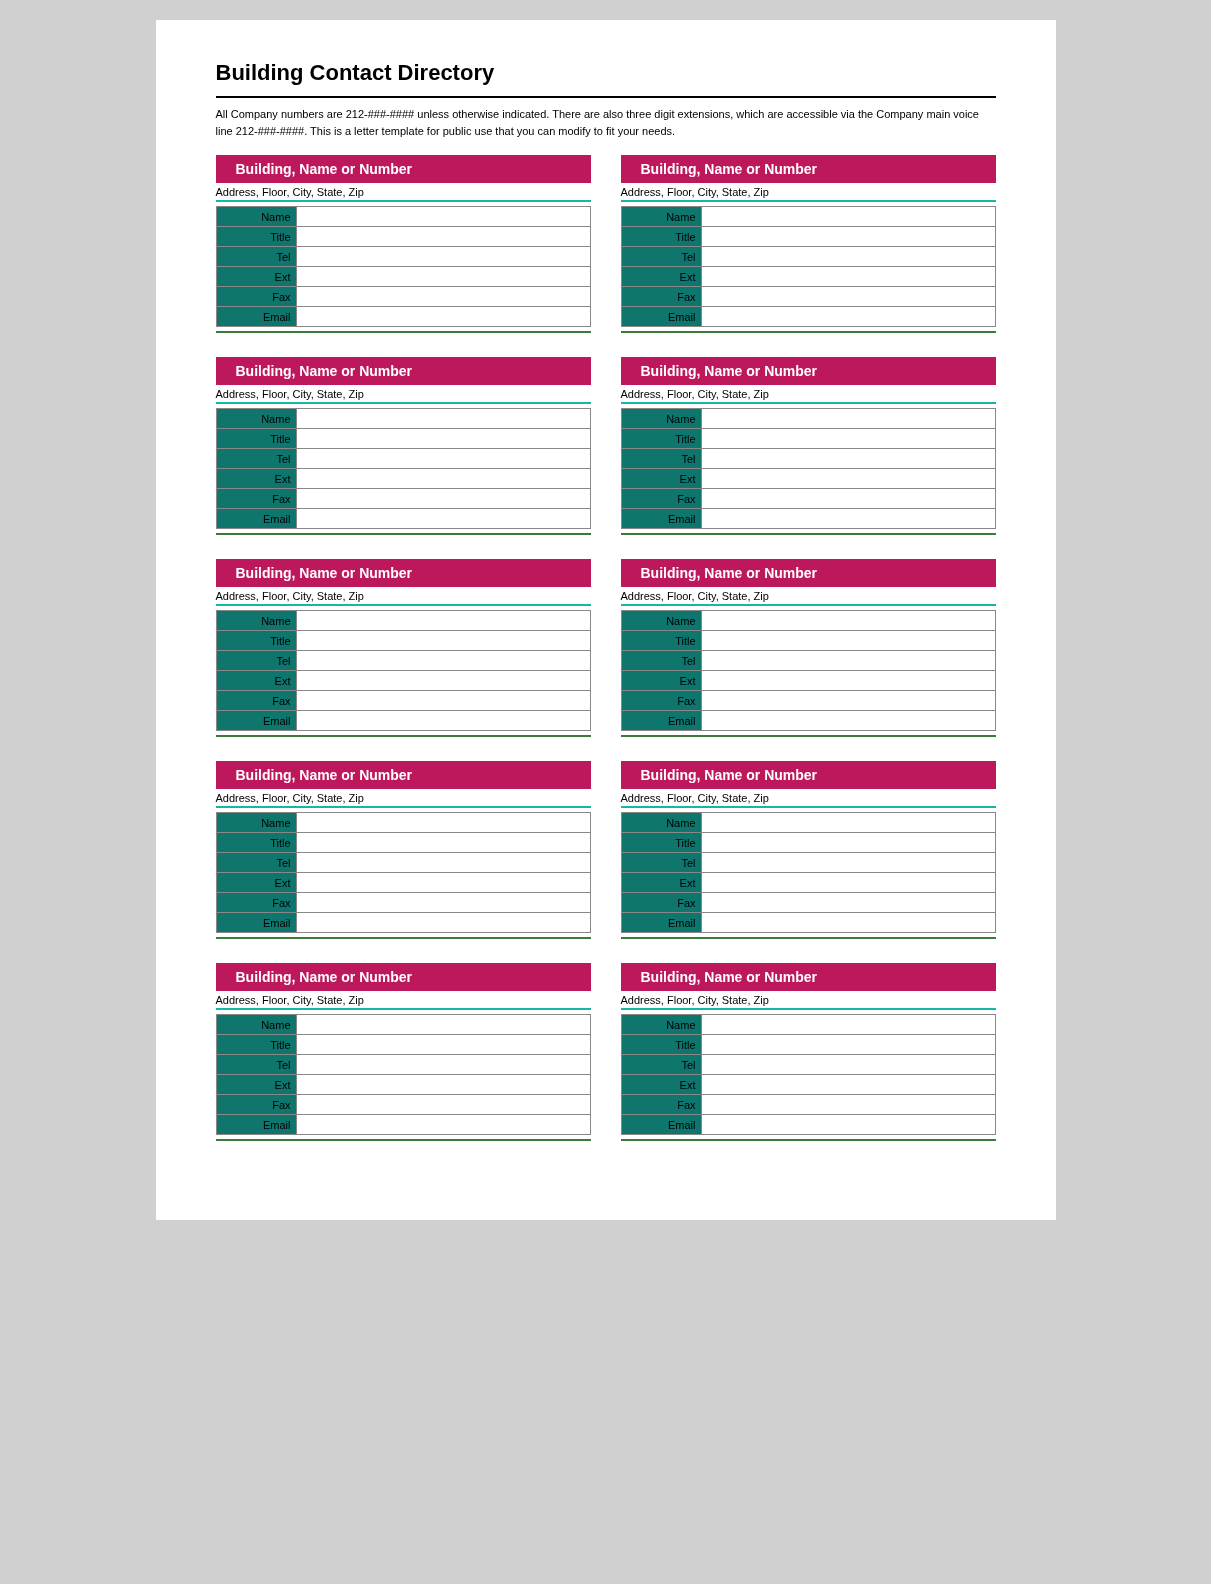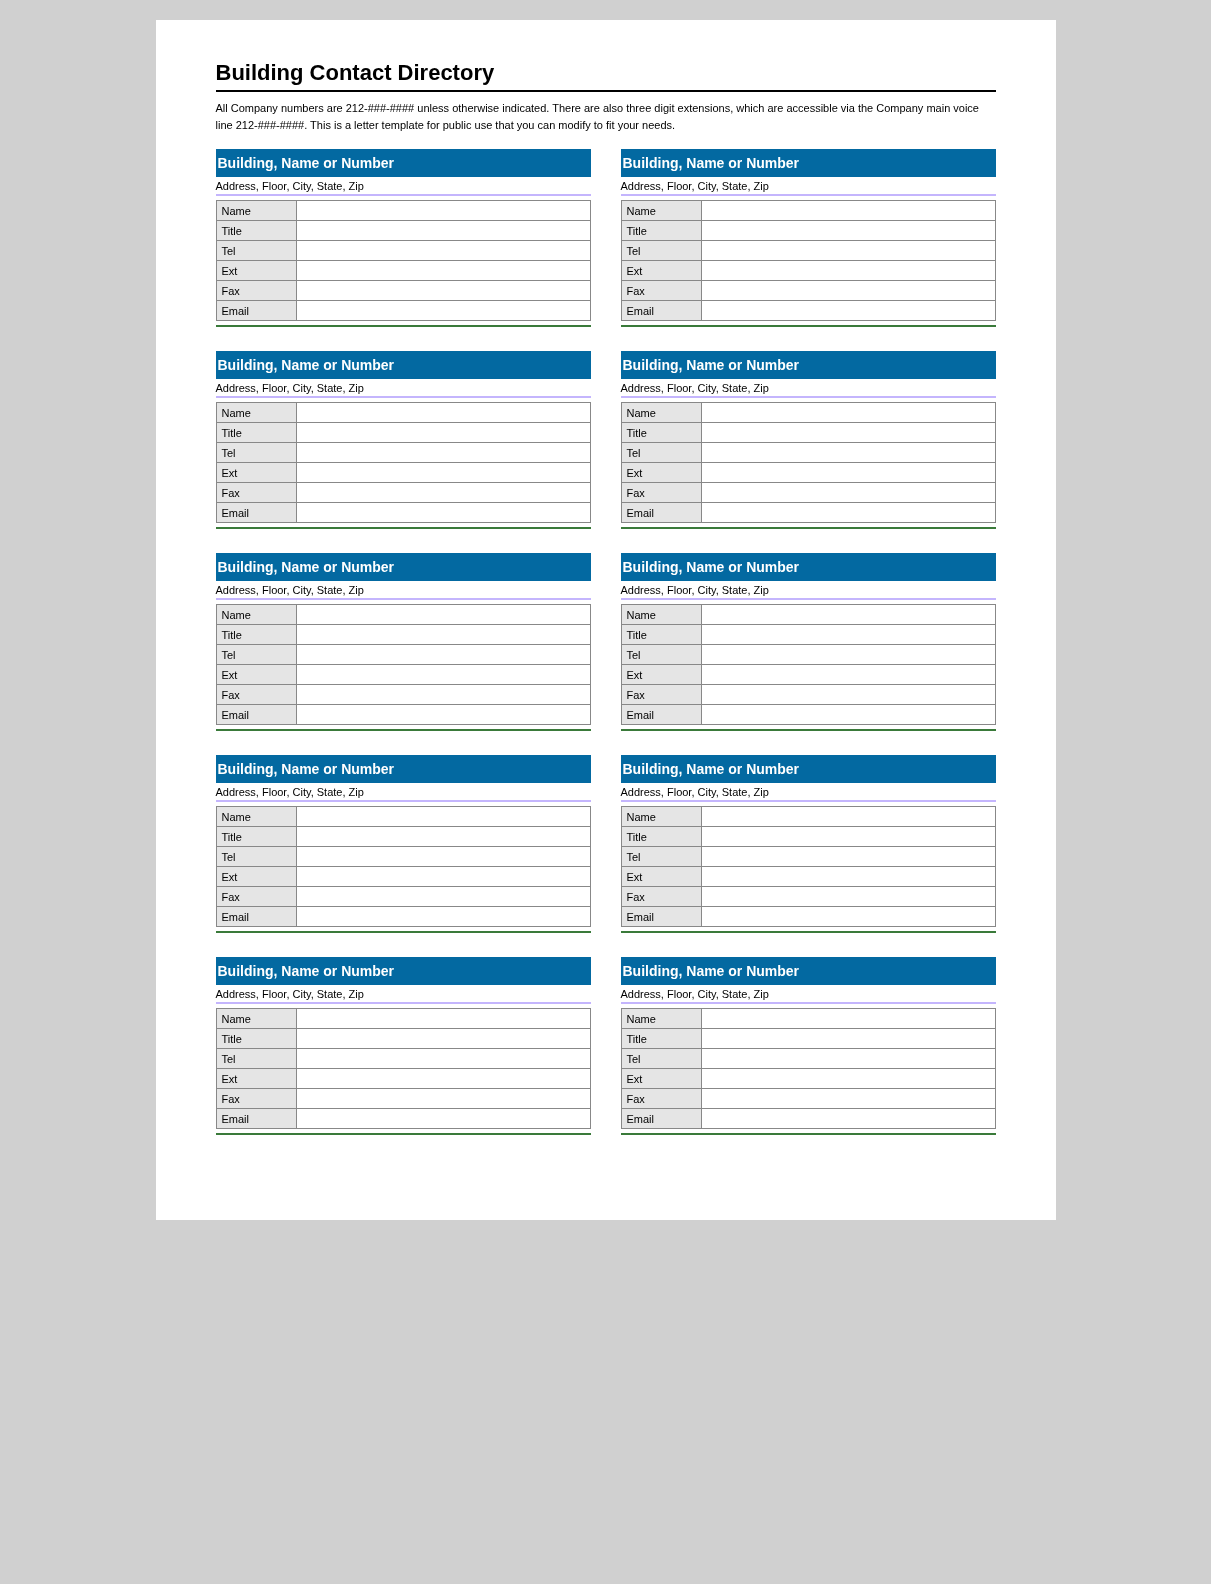--- a/index.html
+++ b/index.html
@@ -22,21 +22,21 @@
       width: 900px;
       min-height: 1200px;
       padding: 40px 60px;
     }
 
     .page-title {
       font-size: 22px;
       font-weight: bold;
       color: #000;
       border-bottom: 2px solid #000;
-      padding-bottom: 4px;
+      padding-bottom: 10px;
       margin-bottom: 8px;
     }
 
     .page-description {
       font-size: 11px;
       color: #000;
       line-height: 1.5;
       margin-bottom: 16px;
     }
 
@@ -44,33 +44,33 @@
       display: grid;
       grid-template-columns: 1fr 1fr;
       gap: 24px 30px;
     }
 
     .card {
       width: 100%;
     }
 
     .card-header {
-      background-color: #0369a1;
-      padding: 6px 2px;
+      background-color: #be185d;
+      padding: 6px 20px;
       margin-bottom: 0;
     }
 
     .card-title {
       font-size: 14px;
       font-weight: bold;
       color: #ffffff;
     }
 
     .card-address-bar {
-      border-bottom: 2px solid #c4b5fd;
+      border-bottom: 2px solid #14b8a6;
       padding: 3px 0 2px 0;
       margin-bottom: 4px;
     }
 
     .card-address {
       font-size: 11px;
       color: #000;
     }
 
     .contact-table {
@@ -80,23 +80,24 @@
     }
 
     .contact-table tr td {
       border: 1px solid #888;
       padding: 2px 5px;
       height: 20px;
     }
 
     .contact-table tr td:first-child {
       width: 80px;
-      background: #e5e5e5;
+      background: #0f766e;
       font-weight: normal;
       color: #000;
+      text-align: right;
     }
 
     .contact-table tr td:last-child {
       background: #fff;
     }
 
     .card-bottom-line {
       border-bottom: 2px solid #3a7a3a;
       margin-top: 4px;
     }

